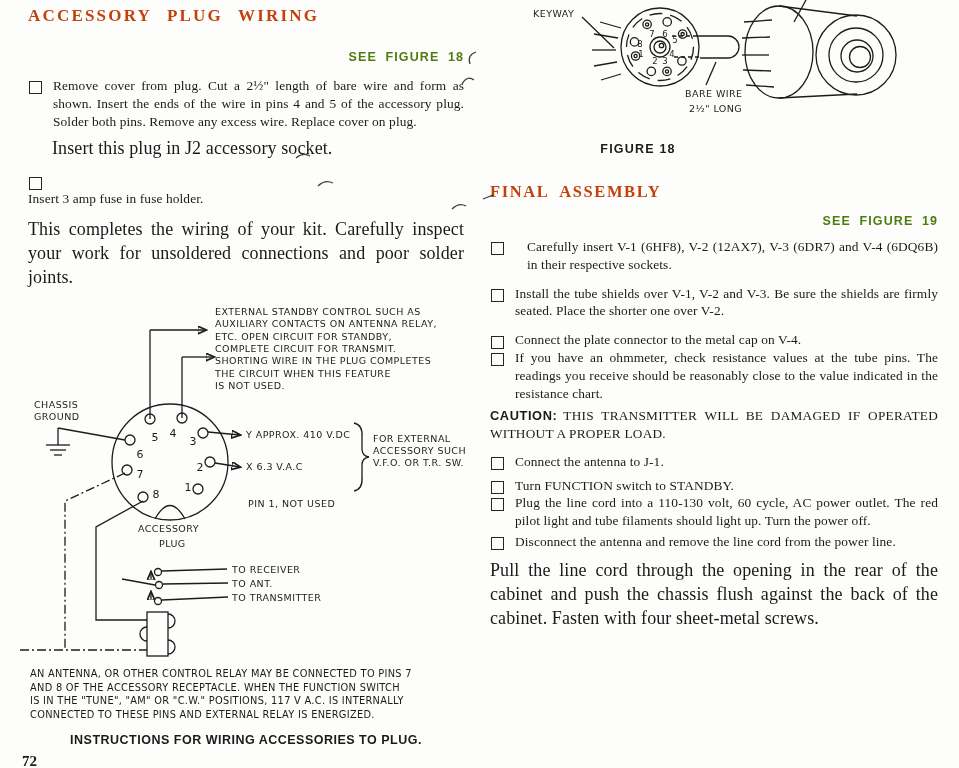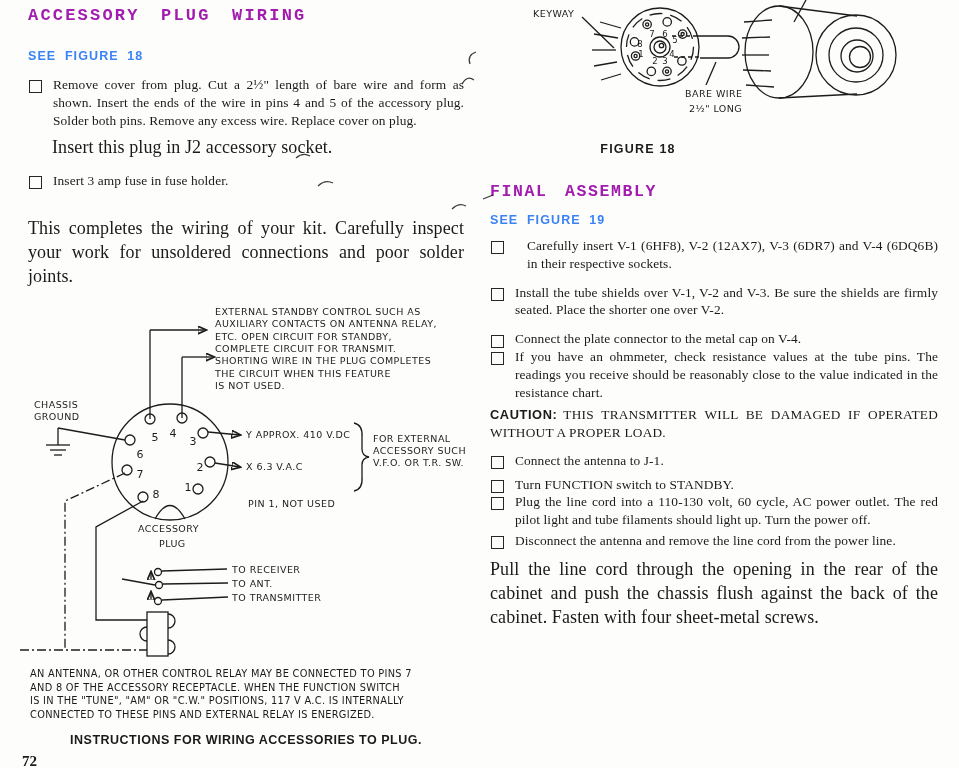--- a/index.html
+++ b/index.html
@@ -4,24 +4,24 @@
 <style>
   html,body{margin:0;padding:0;}
   body{width:959px;height:768px;overflow:hidden;background:#ffffff;position:relative;
        font-family:"Liberation Serif",serif;color:#1a1a1a;}
   .page{position:absolute;inset:0;background:#fdfdfb;}
 
   
   .col-left{position:absolute;left:28px;top:6px;width:436px;}
   .col-right{position:absolute;left:490px;top:182px;width:448px;}
 
-  h1.doc{font-family:Liberation Mono, monospace;font-weight:700;font-size:17px;
-         letter-spacing:2.2px;word-spacing:9px;margin:0 0 24px 0;color:#a21caf;}
+  h1.doc{font-family:Liberation Serif, serif;font-weight:700;font-size:17px;
+         letter-spacing:2.2px;word-spacing:9px;margin:0 0 24px 0;color:#c2410c;}
   h2.doc{font-family:"Liberation Sans",sans-serif;font-weight:700;font-size:12.5px;
-         letter-spacing:1.1px;word-spacing:4px;margin:0 0 13px 0;color:#3b82f6;}
+         letter-spacing:1.1px;word-spacing:4px;margin:0 0 13px 0;color:#4d7c0f;text-align:right;}
   .col-right h1.doc{font-size:16.5px;letter-spacing:1.6px;word-spacing:6px;margin-bottom:12px;}
   .col-right h2.doc{margin-bottom:10px;}
 
   .step{display:flex;align-items:flex-start;}
   .cb{width:11px;height:11px;border:1.6px solid #262626;flex:none;margin:4px 11px 0 1px;background:transparent;}
   .t{margin:0;font-size:13.4px;line-height:1.33;text-align:justify;letter-spacing:.1px;}
   .para{margin:0;font-size:18px;line-height:1.33;text-align:justify;letter-spacing:.1px;}
   .indent{padding-left:24px;}
   .caution{margin:0;font-size:13.3px;line-height:1.36;text-align:justify;letter-spacing:.25px;}
   .caution .lbl{font-family:"Liberation Sans",sans-serif;font-weight:700;font-size:12.8px;
@@ -51,21 +51,21 @@
     <h1 class="doc">ACCESSORY PLUG WIRING</h1>
     <h2 class="doc">SEE FIGURE 18</h2>
 
     <div class="step" style="margin-bottom:7px;">
       <span class="cb"></span>
       <p class="t">Remove cover from plug. Cut a 2½" length of bare wire and form as shown. Insert the ends of the wire in pins 4 and 5 of the accessory plug. Solder both pins. Remove any excess wire. Replace cover on plug.</p>
     </div>
 
     <p class="para indent" style="margin-bottom:12px;">Insert this plug in J2 accessory socket.</p>
 
-    <div class="step" style="margin-bottom:27px;">
+    <div class="step" style="margin-bottom:10px;flex-direction:column;">
       <span class="cb"></span>
       <p class="t">Insert 3 amp fuse in fuse holder.</p>
     </div>
 
     <p class="para">This completes the wiring of your kit. Carefully inspect your work for unsoldered connections and poor solder joints.</p>
   </div>
 
   <svg class="diagram" style="position:absolute;left:18px;top:295px;" width="462" height="372" viewBox="0 0 462 372">
     <defs>
       <marker id="ah1" markerWidth="8" markerHeight="8" refX="6.5" refY="3" orient="auto">

